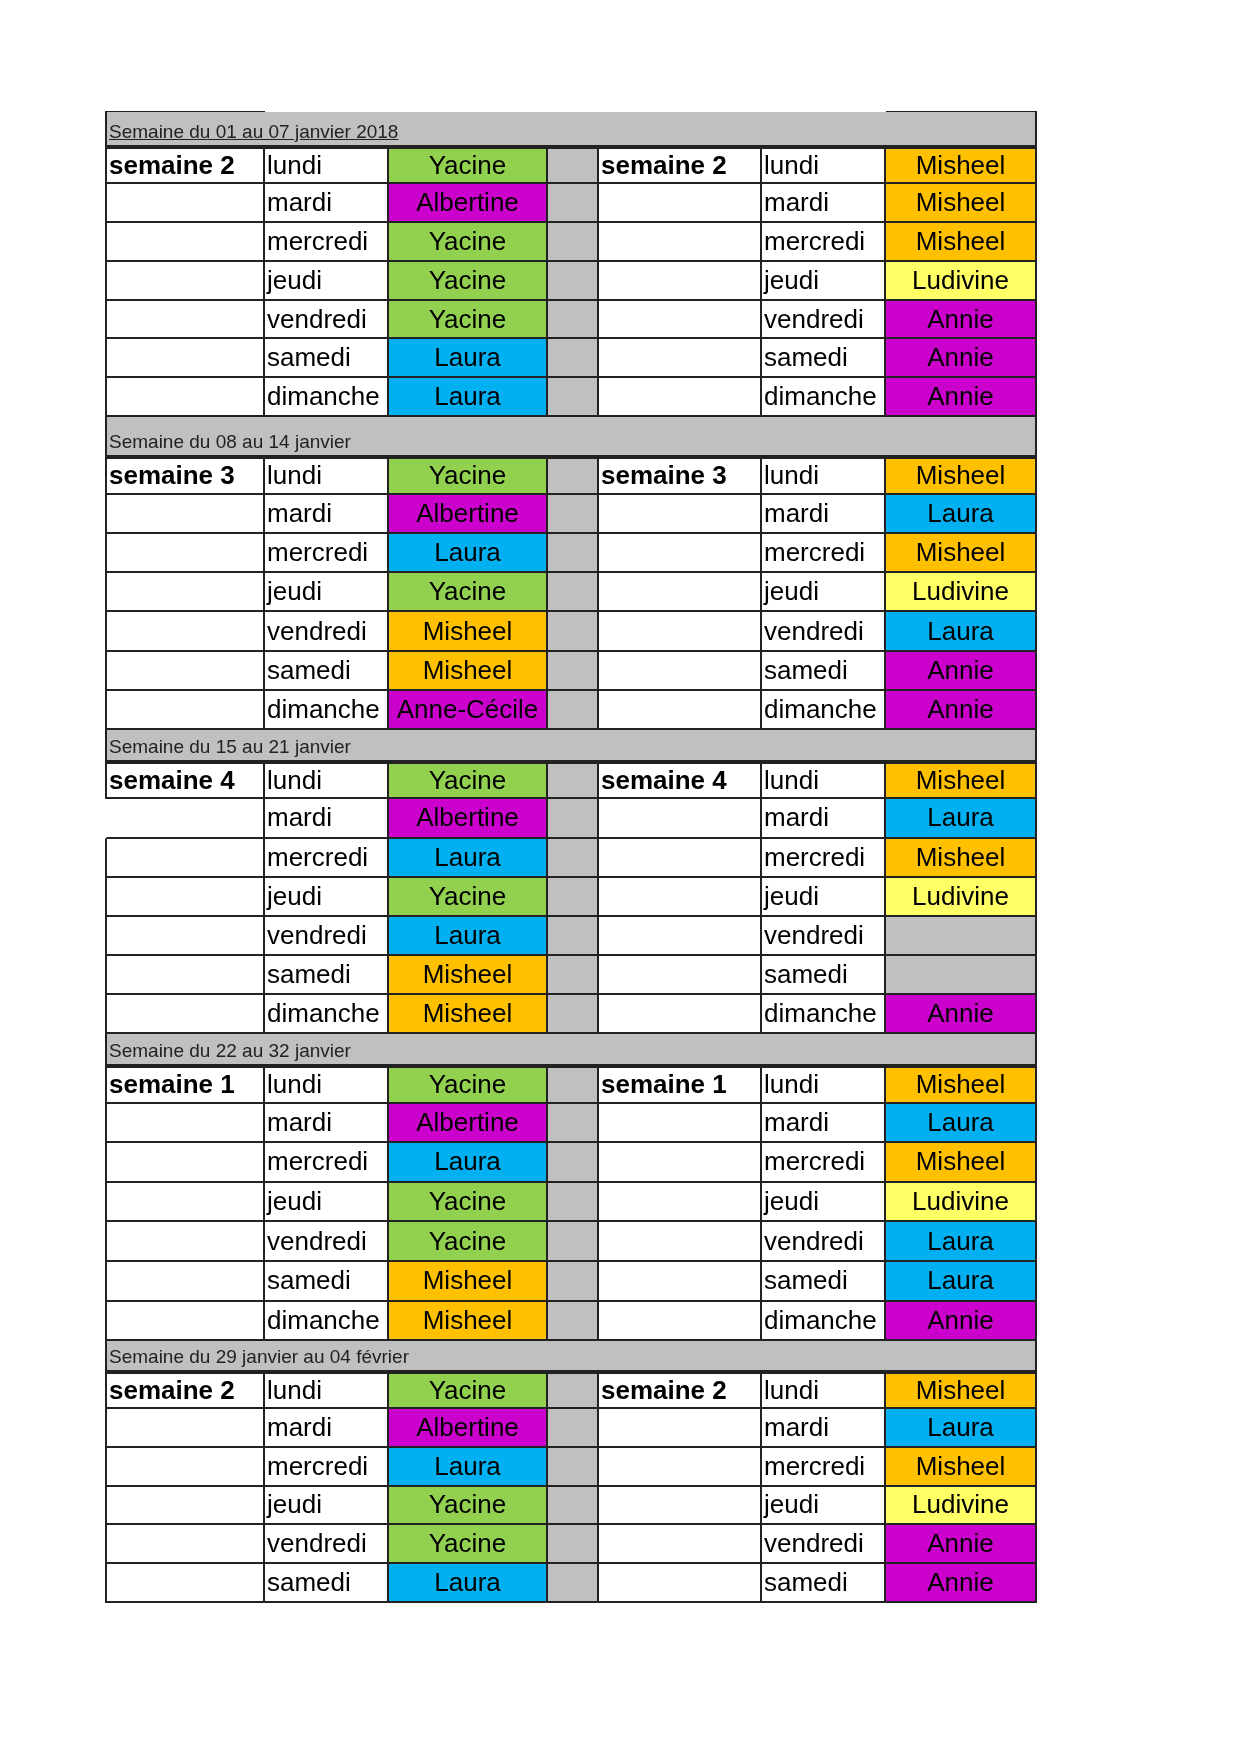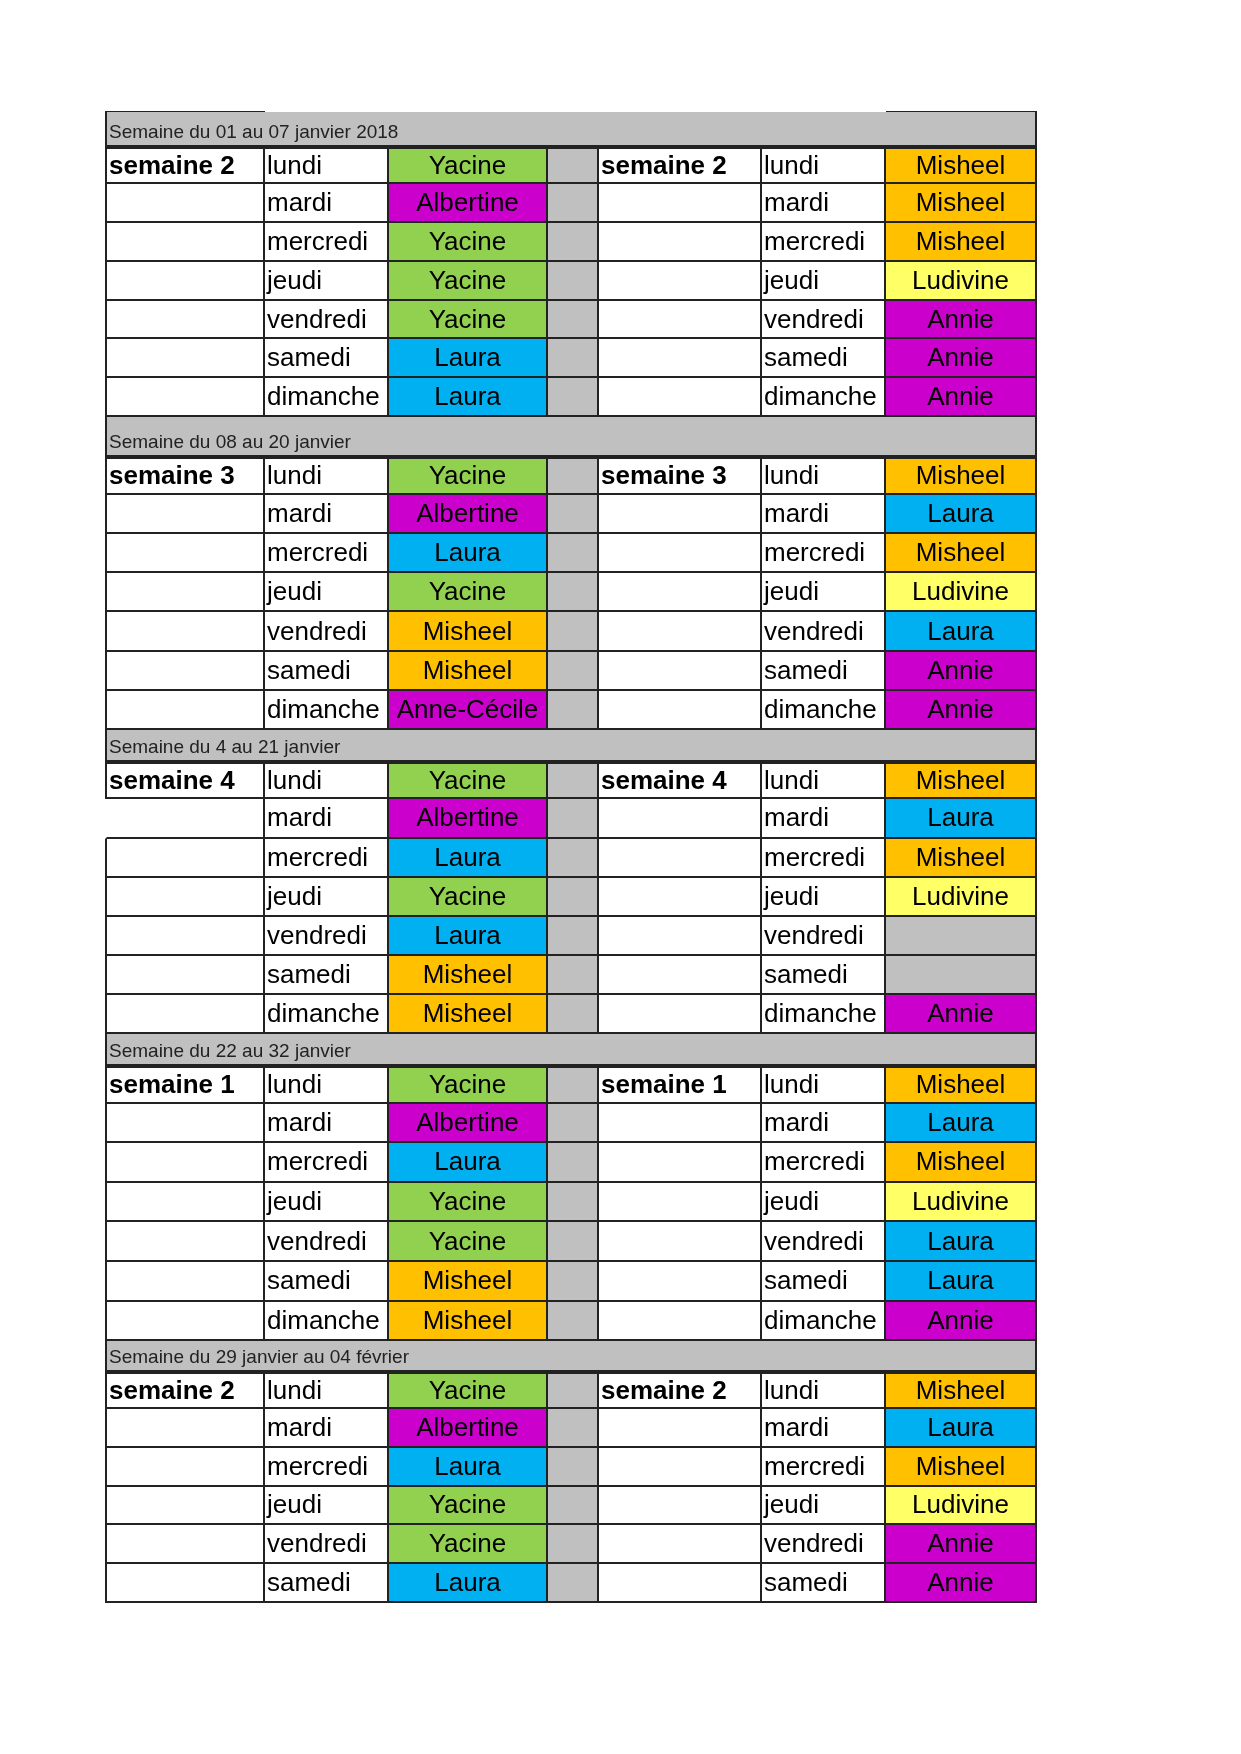--- a/index.html
+++ b/index.html
@@ -4,21 +4,21 @@
 <style>
   html, body { margin: 0; padding: 0; background: #ffffff; }
   body { width: 1241px; height: 1754px; position: relative; overflow: hidden;
          font-family: "Liberation Sans", "DejaVu Sans", sans-serif; color: #000; }
   #sheet { position: absolute; left: 105px; top: 112px; width: 932px; }
   .section { position: relative; width: 932px; }
   .sec-header { position: relative; background: #c0c0c0; box-sizing: border-box;
                 border-left: 2px solid #222; border-right: 2px solid #222;
                 font-size: 19px; line-height: 1; padding-left: 2px;
                 display: flex; align-items: flex-end; padding-bottom: 4px; color: #222; }
-  .sec-header.first { border-top: none; }
+  .sec-header.first { border-top: none; text-decoration: underline; }
   .top-line { position: absolute; top: -1px; height: 2px; background: #222; }
   .row { display: flex; width: 932px; box-sizing: border-box; }
   .cell { box-sizing: border-box; border-right: 2px solid #222; border-bottom: 2px solid #222;
           font-size: 26px; display: flex; align-items: center; overflow: hidden; white-space: nowrap; }
   .c-week { width: 160px; border-left: 2px solid #222; padding-left: 2px; font-weight: bold; }
   .c-week.noleft { border-left: 2px solid transparent; }
   .c-day { width: 124px; padding-left: 2px; }
   .c-name { width: 159px; justify-content: center; }
   .c-gap { width: 51px; background: #c0c0c0; }
   .c-week2 { width: 163px; padding-left: 2px; font-weight: bold; }
@@ -94,21 +94,21 @@
           <div class="cell c-day">dimanche</div>
           <div class="cell c-name" style="background: rgb(0, 176, 240);">Laura</div>
           <div class="cell c-gap"></div>
           <div class="cell c-week2"></div>
           <div class="cell c-day2">dimanche</div>
           <div class="cell c-name2" style="background: rgb(204, 0, 204);">Annie</div>
         </div>
       </div>
     </div>
     <div class="section">
-      <div class="sec-header" style="height: 38px;">Semaine du 08 au 20 janvier</div>
+      <div class="sec-header" style="height: 38px;">Semaine du 08 au 14 janvier</div>
       <div class="rows">
         <div class="row" style="height: 39.3px; border-top: 2px solid rgb(34, 34, 34);">
           <div class="cell c-week">semaine 3</div>
           <div class="cell c-day">lundi</div>
           <div class="cell c-name" style="background: rgb(146, 208, 80);">Yacine</div>
           <div class="cell c-gap"></div>
           <div class="cell c-week2">semaine 3</div>
           <div class="cell c-day2">lundi</div>
           <div class="cell c-name2" style="background: rgb(255, 192, 0);">Misheel</div>
         </div>
@@ -162,21 +162,21 @@
           <div class="cell c-day">dimanche</div>
           <div class="cell c-name" style="background: rgb(204, 0, 204);">Anne-Cécile</div>
           <div class="cell c-gap"></div>
           <div class="cell c-week2"></div>
           <div class="cell c-day2">dimanche</div>
           <div class="cell c-name2" style="background: rgb(204, 0, 204);">Annie</div>
         </div>
       </div>
     </div>
     <div class="section">
-      <div class="sec-header" style="height: 30px;">Semaine du 4 au 21 janvier</div>
+      <div class="sec-header" style="height: 30px;">Semaine du 15 au 21 janvier</div>
       <div class="rows">
         <div class="row" style="height: 39.1px; border-top: 2px solid rgb(34, 34, 34);">
           <div class="cell c-week">semaine 4</div>
           <div class="cell c-day">lundi</div>
           <div class="cell c-name" style="background: rgb(146, 208, 80);">Yacine</div>
           <div class="cell c-gap"></div>
           <div class="cell c-week2">semaine 4</div>
           <div class="cell c-day2">lundi</div>
           <div class="cell c-name2" style="background: rgb(255, 192, 0);">Misheel</div>
         </div>

